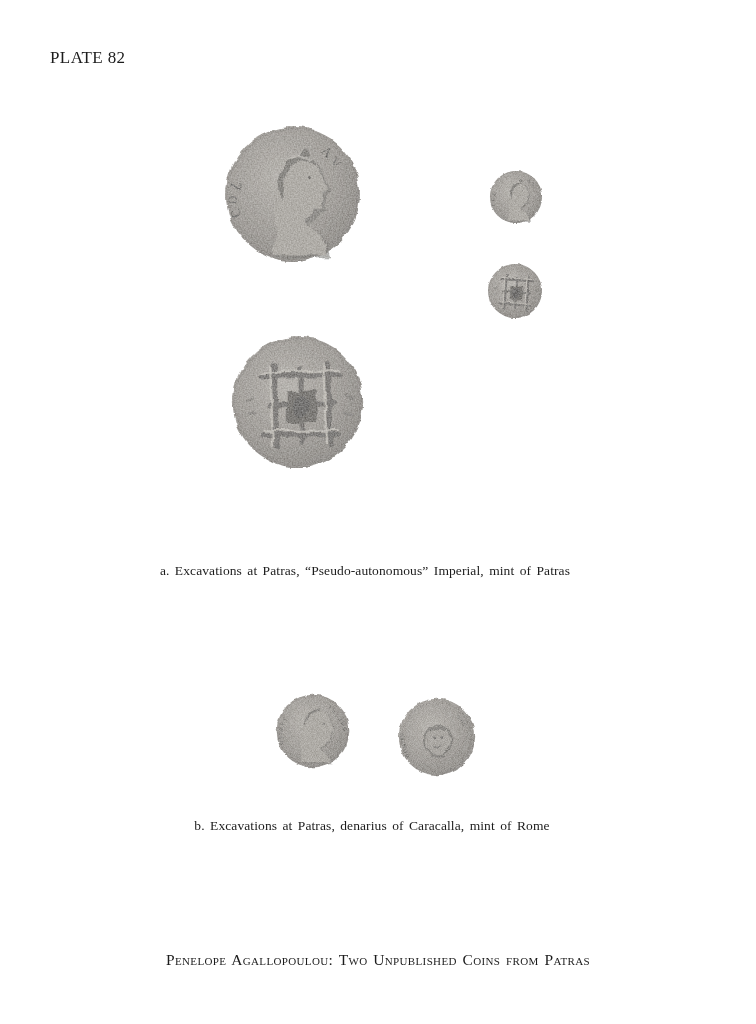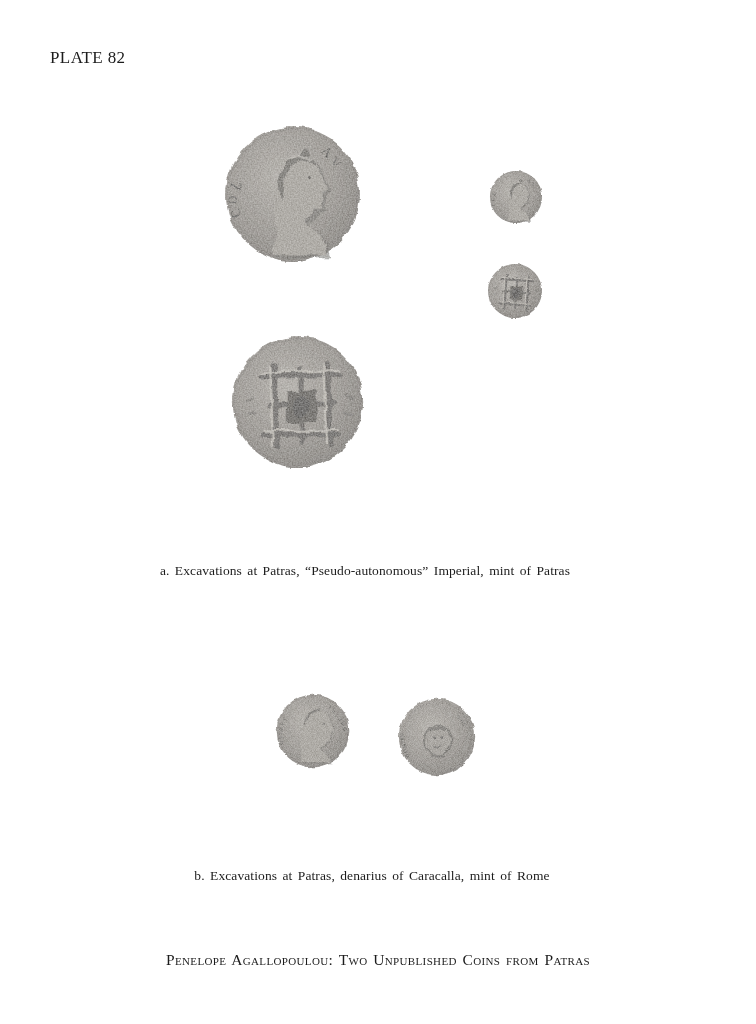--- a/index.html
+++ b/index.html
@@ -22,21 +22,21 @@
     position:absolute;
     left:0;width:756px;
     box-sizing:border-box;
     text-align:center;
     font-size:13.5px;
     letter-spacing:.1px;
     word-spacing:.14em;
     white-space:nowrap;
   }
   .caption-a{top:563px;padding-right:26px;}
-  .caption-b{top:868px;padding-right:12px;}
+  .caption-b{top:818px;padding-right:12px;}
   .plate-footer{
     position:absolute;
     top:951px;left:0;width:756px;
     text-align:center;
     font-variant:small-caps;
     font-size:15.5px;
     letter-spacing:.35px;
     word-spacing:.1em;
     white-space:nowrap;
   }

